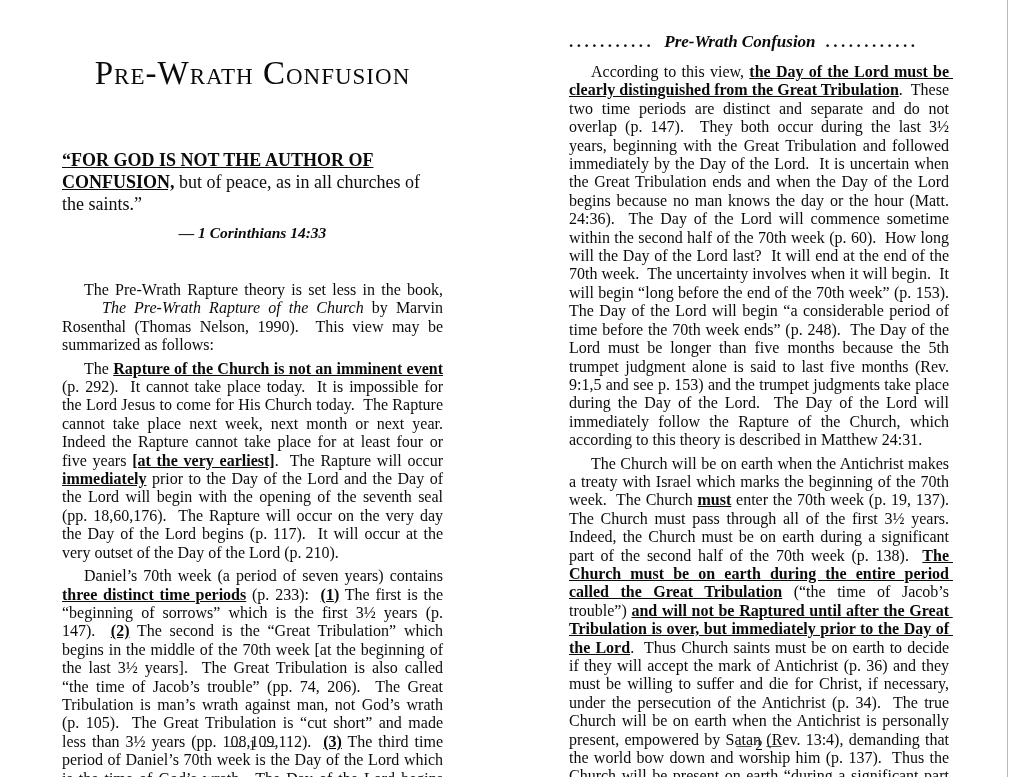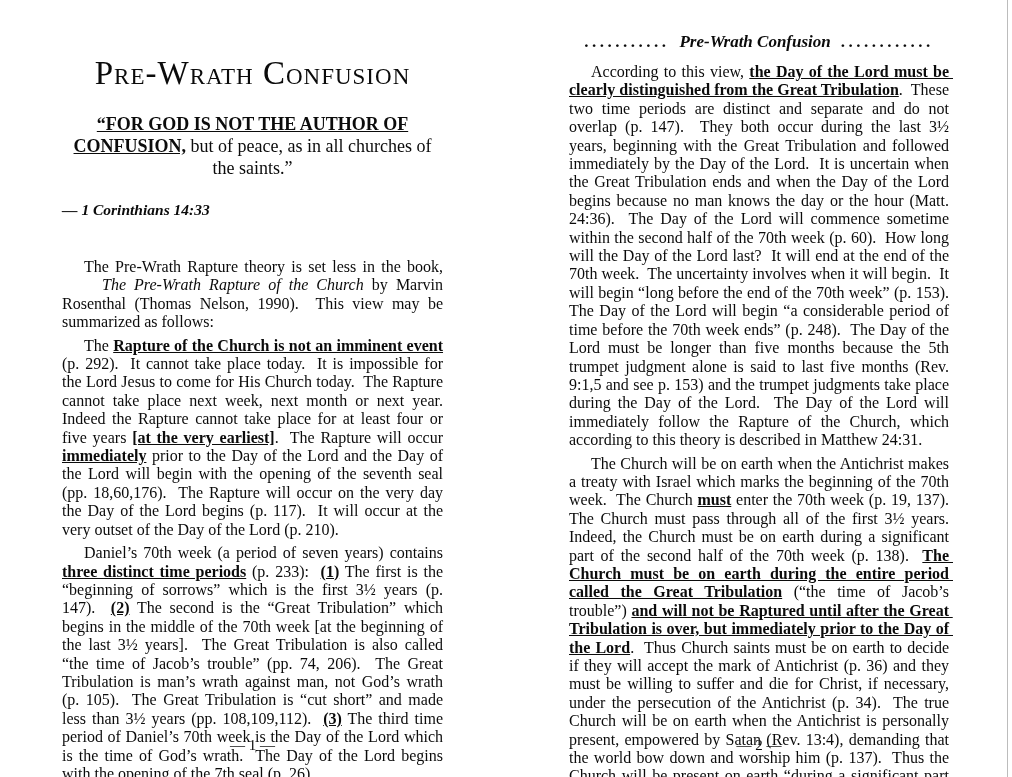--- a/index.html
+++ b/index.html
@@ -20,48 +20,47 @@
     font-size: 33px;
     line-height: 38px;
     font-weight: normal;
     font-variant: small-caps;
     letter-spacing: 1px;
     text-align: center;
     white-space: nowrap;
   }
 
   .quote {
-    margin-top: 21px;
+    margin-top: 57px;
     font-size: 18px;
     line-height: 22px;
-    text-align: center;
+    text-align: left;
   }
   .attribution {
-    margin-top: 22px;
-    text-align: left;
+    margin-top: 9px;
+    text-align: center;
     font-weight: bold;
     font-style: italic;
     font-size: 15.5px;
   }
 
   .bodytext {
     font-size: 16px;
     line-height: 18.4px;
     text-align: justify;
   }
   .bodytext p {
     margin: 0 0 5px 0;
     text-indent: 22px;
     white-space: pre-wrap;
   }
   .page-left .bodytext { margin-top: 39px; }
 
   .running-header {
     margin-top: 32px;
-    text-align: center;
     font-size: 17px;
     white-space: nowrap;
   }
   .running-header .dots {
     font-weight: bold;
     letter-spacing: 3.5px;
   }
   .running-header .header-title {
     font-weight: bold;
     font-style: italic;

